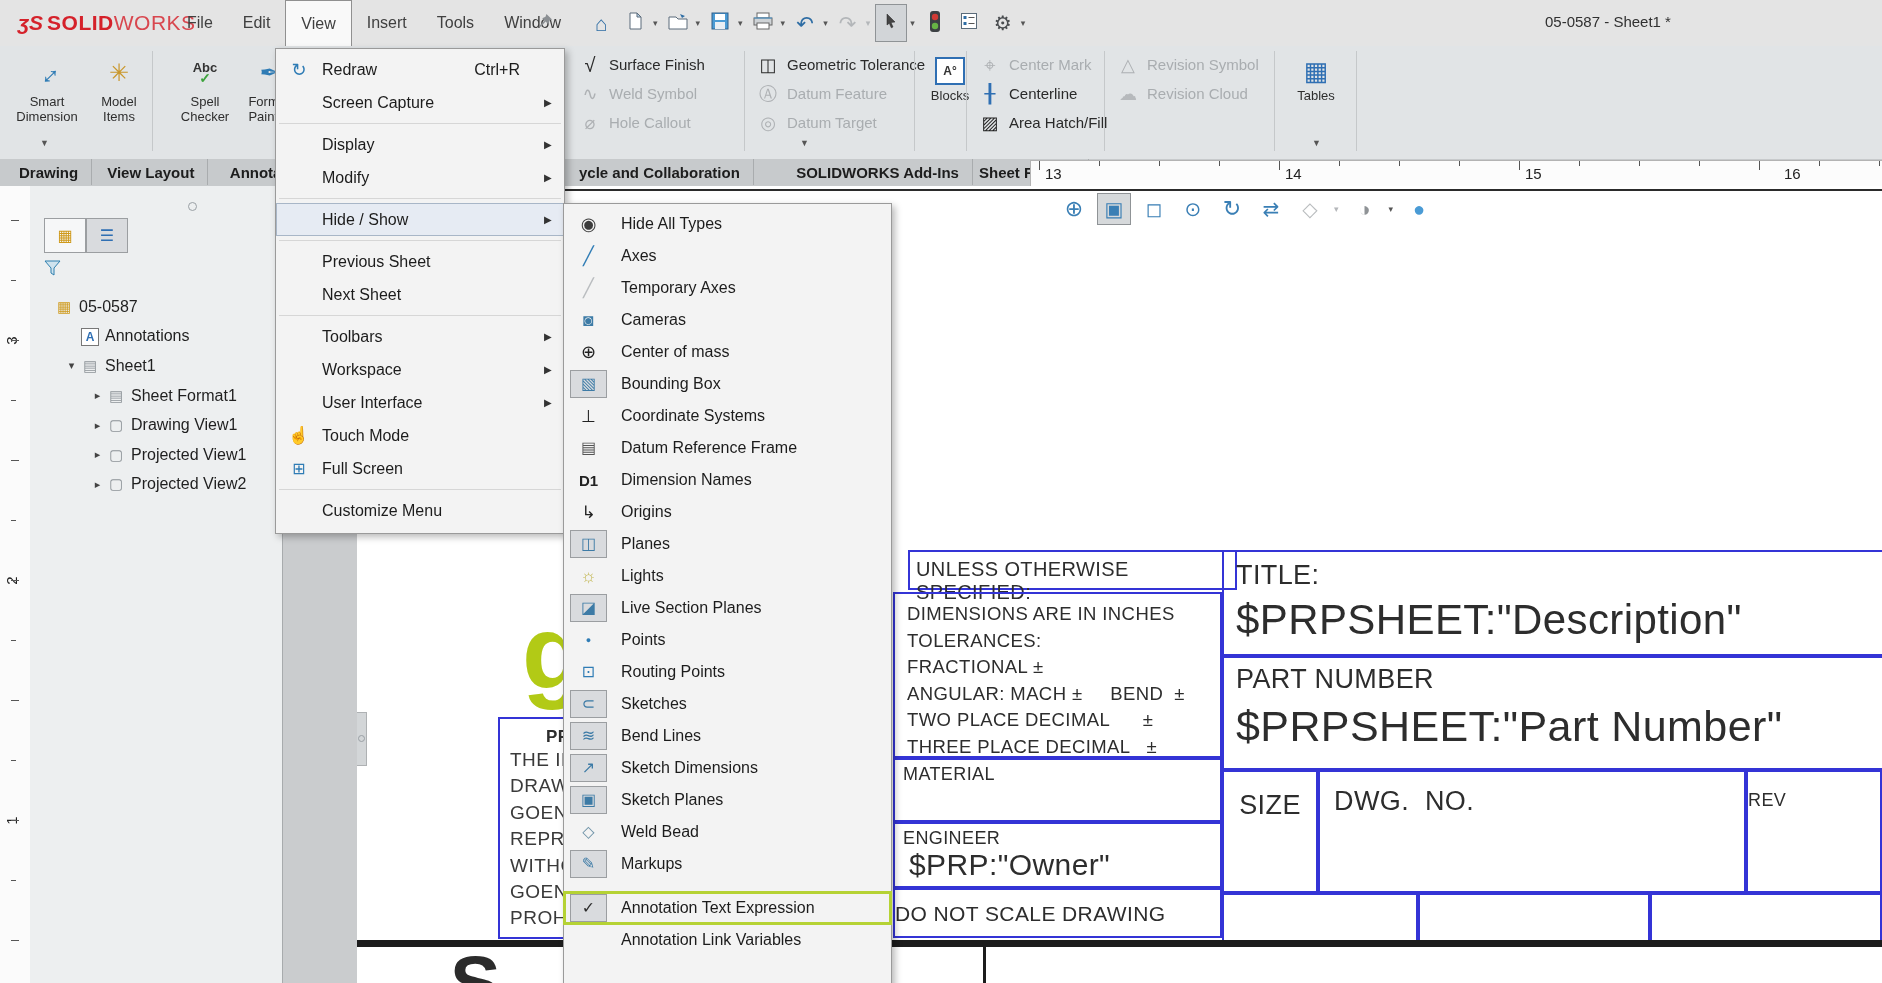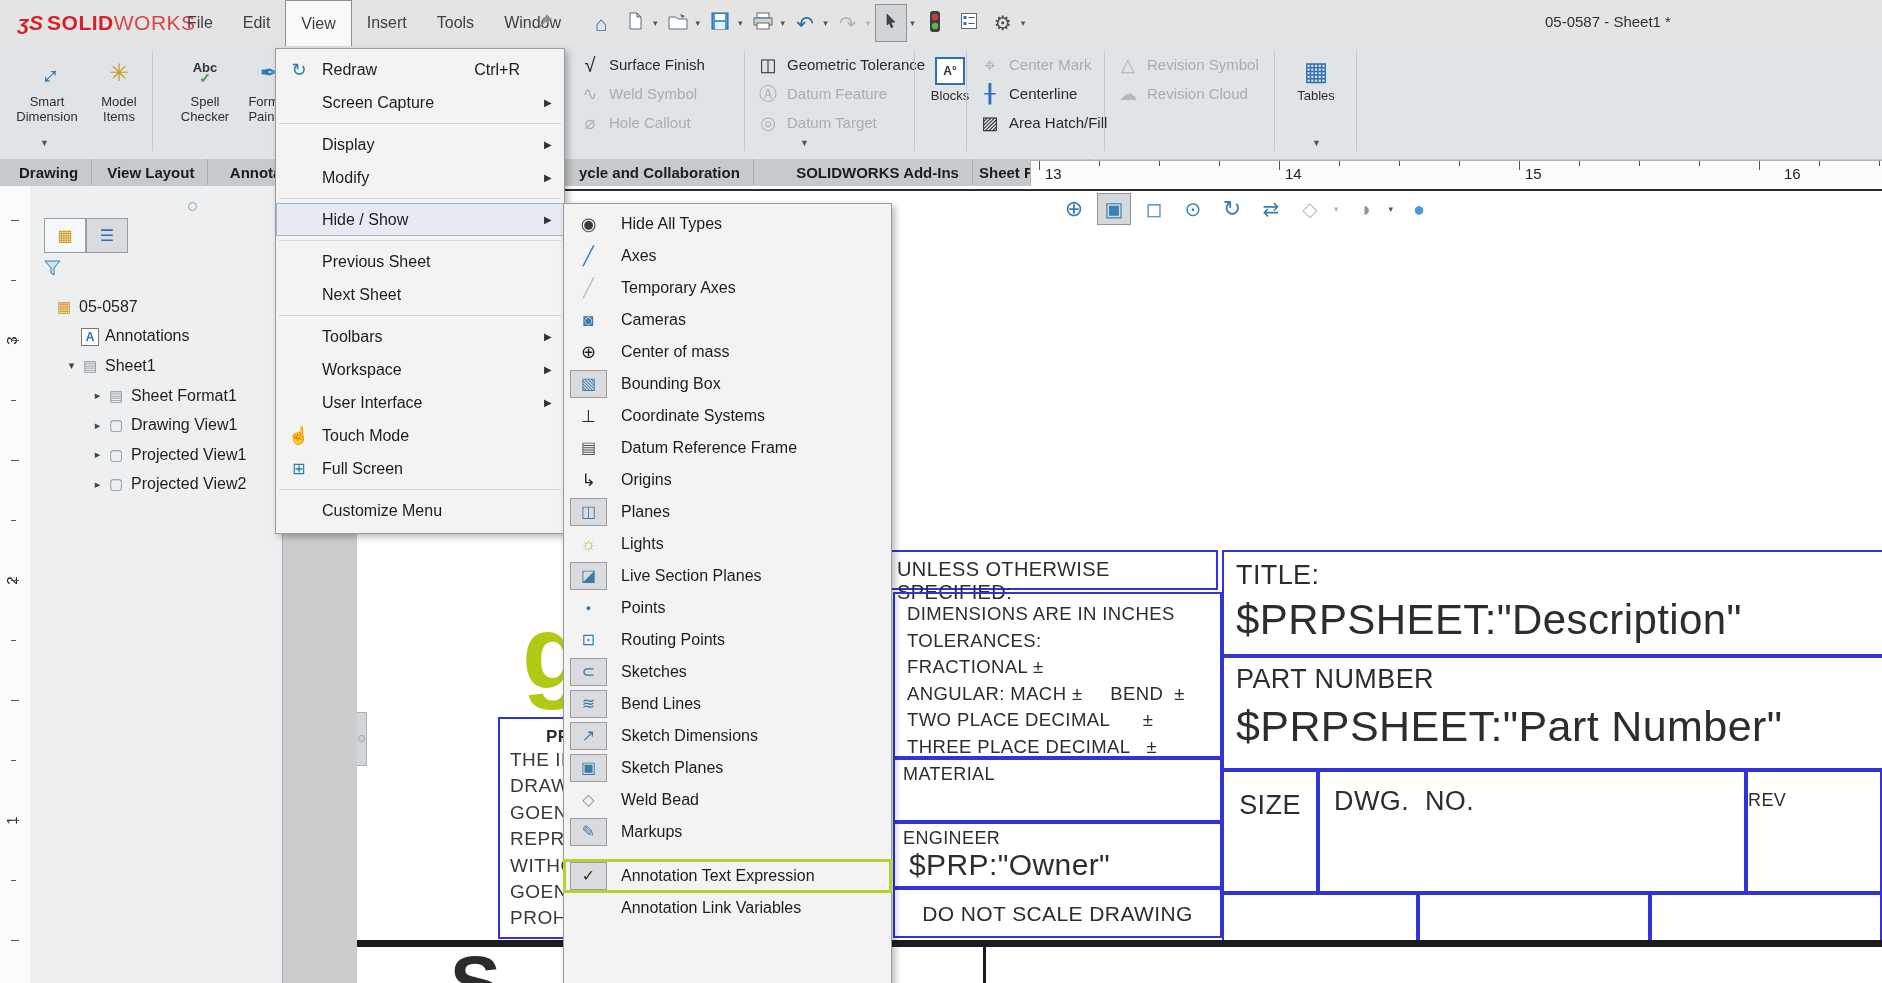--- a/index.html
+++ b/index.html
@@ -370,35 +370,35 @@
     <div class="vr-tick" style="top: 694px; width: 5px;"></div>
     <div class="vr-tick" style="top: 754px; width: 8px;"></div>
   </div>
 
 <div class="gfx-bg"></div>
 <div class="sheet"></div>
 <div class="sheet-topline"></div>
 <span class="watermark-g">g</span>
 
 <div id="titleblock">
-  <div class="tb-cell" style="left:889px;top:550px;width:329px;height:40px">
+  <div class="tb-cell" style="left:908px;top:550px;width:329px;height:40px">
     <div class="dtx" style="padding:6px 0 0 6px;font-size:20px">UNLESS OTHERWISE SPECIFIED:</div>
   </div>
   <div class="tb-cell" style="left:893px;top:592px;width:329px;height:166px">
     <div id="tol-lines" class="dtx" style="padding:7px 0 0 12px;font-size:18.5px;line-height:26.5px;white-space:pre"><div>DIMENSIONS ARE IN INCHES</div><div>TOLERANCES:</div><div>FRACTIONAL ±</div><div>ANGULAR: MACH ±     BEND  ±</div><div>TWO PLACE DECIMAL      ±</div><div>THREE PLACE DECIMAL   ±</div></div>
   </div>
   <div class="tb-cell" style="left:893px;top:758px;width:329px;height:64px">
     <div class="tb-label-sm dtx">MATERIAL</div>
   </div>
   <div class="tb-cell" style="left:893px;top:822px;width:329px;height:66px">
     <div class="tb-label-sm dtx">ENGINEER</div>
     <div class="dtx" style="position:absolute;left:14px;top:24px;font-size:30px">$PRP:"Owner"</div>
   </div>
   <div class="tb-cell" style="left:893px;top:888px;width:329px;height:50px">
-    <div class="dtx" style="text-align:center;padding-top:12px;font-size:21px">DO NOT SCALE DRAWING</div>
+    <div class="dtx" style="text-align:left;padding-top:12px;font-size:21px">DO NOT SCALE DRAWING</div>
   </div>
   <div class="tb-cell" style="left:1222px;top:550px;width:662px;height:106px">
     <div class="dtx" style="position:absolute;left:12px;top:8px;font-size:27px">TITLE:</div>
     <div class="dtx" style="position:absolute;left:12px;top:44px;font-size:42px">$PRPSHEET:"Description"</div>
   </div>
   <div class="tb-cell" style="left:1222px;top:656px;width:662px;height:114px">
     <div class="dtx" style="position:absolute;left:12px;top:6px;font-size:27px">PART NUMBER</div>
     <div class="dtx" style="position:absolute;left:12px;top:44px;font-size:43px">$PRPSHEET:"Part Number"</div>
   </div>
   <div class="tb-cell" style="left:1222px;top:770px;width:96px;height:123px">
@@ -640,20 +640,26 @@
       <div class="lbl">Coordinate Systems</div>
     </div>
     <div class="smi">
       <div class="ibx">
         <span style="color: rgb(85, 85, 85); font-size: 16px; line-height: 1;">▤</span>
       </div>
       <div class="lbl">Datum Reference Frame</div>
     </div>
     <div class="smi">
       <div class="ibx">
+        <span style="font-weight: 700; font-size: 15px; color: rgb(34, 34, 34);">D1</span>
+      </div>
+      <div class="lbl">Dimension Names</div>
+    </div>
+    <div class="smi">
+      <div class="ibx">
         <span style="color: rgb(34, 34, 34); font-size: 17px; line-height: 1;">↳</span>
       </div>
       <div class="lbl">Origins</div>
     </div>
     <div class="smi boxed">
       <div class="ibx">
         <span style="color: rgb(61, 123, 166); font-size: 16px; line-height: 1;">◫</span>
       </div>
       <div class="lbl">Planes</div>
     </div>

